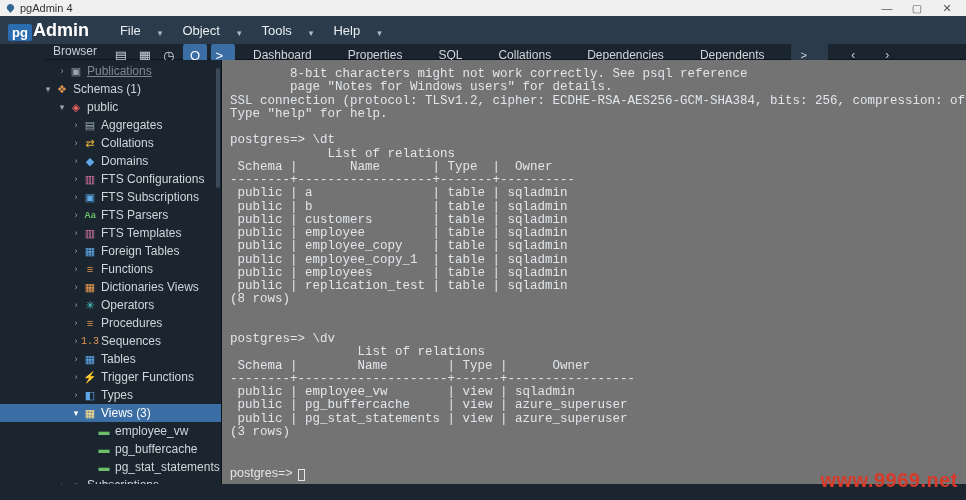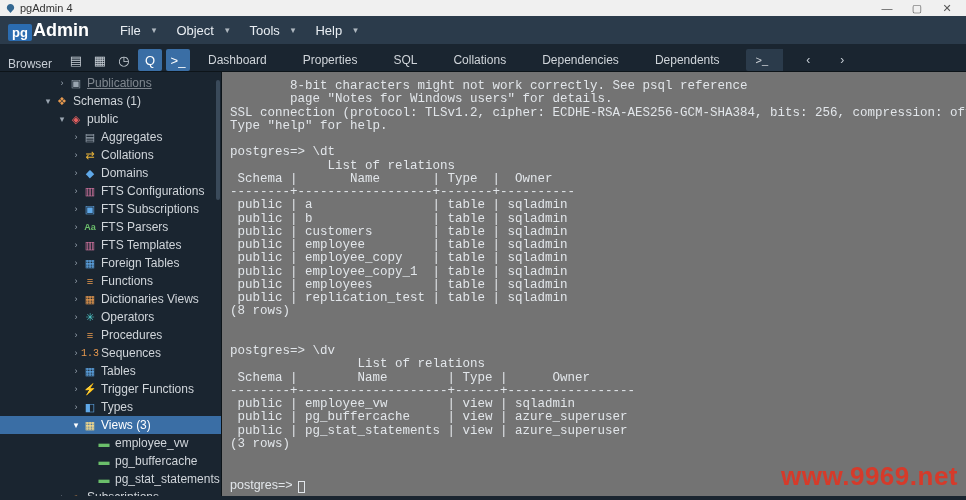--- a/index.html
+++ b/index.html
@@ -7,24 +7,24 @@
 
 .titlebar { height: 16px; background: #f0f0f0; display: flex; align-items: center; padding: 0 4px; font-size: 11px; color: #333; }
 .titlebar .title-icon { width: 12px; height: 12px; margin-right: 4px; display: inline-flex; align-items: center; justify-content: center; }
 .titlebar .spacer { flex: 1; }
 .titlebar .winbtn { width: 30px; text-align: center; color: #555; font-size: 11px; cursor: pointer; }
 
 .menubar { height: 28px; background: #2b3b4b; display: flex; align-items: center; padding-left: 8px; font-size: 13px; }
 .logo { display:inline-flex; align-items:flex-end; margin-right:21px; }
 .logo-pg { background:#2b6cb0; color:#fff; font-weight:bold; padding:1px 4px; border-radius:2px; font-size:13px; }
 .logo-admin { color:#fff; font-weight:bold; font-size:18px; margin-left:1px; }
-.menuitem { padding: 0 10px; color:#e8edf2; cursor:pointer; display:flex; align-items:center; gap:11px; }
+.menuitem { padding: 0 10px; color:#e8edf2; cursor:pointer; display:flex; align-items:flex-end; gap:17px; }
 .menuitem .chev { font-size:9px; opacity:.7; }
 
-.toolbar-row { height:28px; background:#1a2530; display:flex; align-items:flex-end; border-bottom:1px solid #0d1419; }
+.toolbar-row { height:16px; background:#1a2530; display:flex; align-items:flex-start; border-bottom:1px solid #0d1419;margin-left:45px; }
 .browser-label { width:60px; padding-left:8px; font-size:12px; color:#c8cfd6; }
 .toolrow-left { display:flex; align-items:center; gap:0; padding-left:4px; }
 .toolbtn { width:24px; height:22px; display:inline-flex; align-items:center; justify-content:center; color:#c8cfd6; cursor:pointer; font-size:13px; }
 .toolbtn.blue { background:#3a6ea5; border-radius:2px; color:#fff; margin:0 2px; }
 .toolrow-tabs { display:flex; align-items:center; gap:16px; margin-left:6px; flex:1; overflow:hidden; }
 .tab { padding:0 10px; font-size:12px; color:#d0d5da; cursor:pointer; white-space:nowrap; }
 .tab.path { background:#2b3b4b; height:22px; display:flex; align-items:center; border-radius:2px 0 0 2px; font-size:11px; }
 .nav-arrow{ width:18px; text-align:center; font-size:12px; color:#c8cfd6; cursor:pointer;}
 
 .main { display:flex; height:calc(500px - 20px - 28px - 28px); }
@@ -38,21 +38,21 @@
 .ico.yellow{color:#e8b339;} .ico.blue{color:#5fa8e8;} .ico.red{color:#e86060;}
 .ico.green{color:#6bbf6b;} .ico.orange{color:#e89a4f;} .ico.pink{color:#e07aa8;}
 .ico.cyan{color:#4fc8c8;} .ico.gray{color:#9aa5b1;}
 .ico.aa{color:#6bbf6b; font-size:9px; font-weight:bold;} .ico.num{color:#e89a4f; font-size:10px;font-family:Liberation Mono, monospace;}
 .indent-0{padding-left:42px;} .indent-1{padding-left:56px;} .indent-2{padding-left:70px;}
 .indent-3{padding-left:84px;}
 
 .terminal { padding:8px 12px 12px 8px; font-family:"Consolas","Courier New",monospace; font-size:12.5px; line-height:1.06; color:#e2e6ea; white-space:pre; }
 .cursor-box{ display:inline-block; width:7px; height:12px; border:1px solid #e2e6ea; vertical-align:text-bottom; margin-left:2px;}
 
-.watermark { position:absolute; right:8px; bottom:8px; font-size:26px; font-weight:bold; color:#d63a2a; font-family:Arial; letter-spacing:0.5px; pointer-events:none; }
+.watermark { position:absolute; right:8px; bottom:8px; font-size:20px; font-weight:bold; color:#d63a2a; font-family:Arial; letter-spacing:0.5px; pointer-events:none; }
 
 .scrollbar-fake{position:absolute; right:0; top:0; bottom:0; width:6px; background:transparent;}
 .scrollbar-thumb{position:absolute; right:1px; width:4px; background:#3a4a5a; border-radius:2px;}
 </style>
 </head>
 <body>
 
 <div class="titlebar">
   <span class="title-icon">
     <svg width="11" height="11" viewBox="0 0 12 12">

